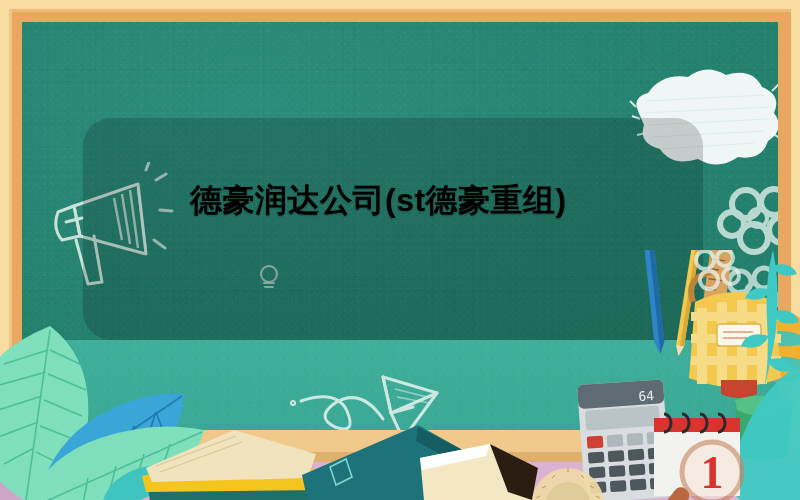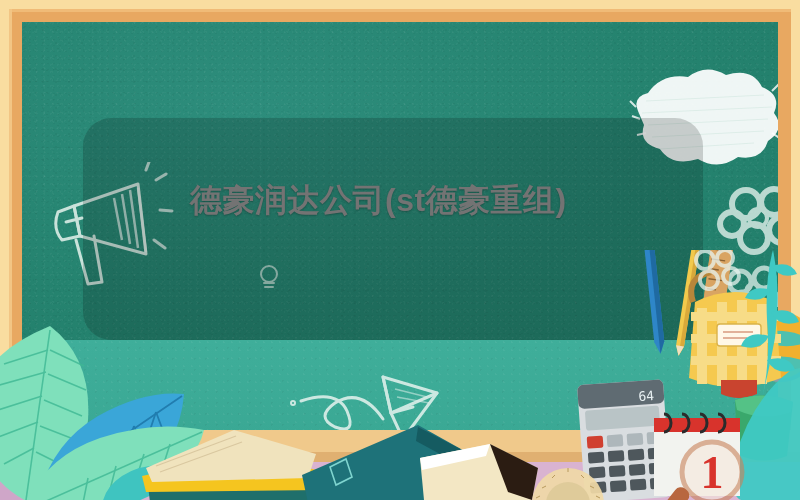--- a/index.html
+++ b/index.html
@@ -71,21 +71,21 @@
   .bulb { left:230px; top:238px; width:34px; height:34px; opacity:.85; }
 
   
   .title-panel {
     position:absolute; left:83px; top:118px; width:620px; height:222px;
     background:rgba(0,0,0,.17);
     border-radius:28px 28px 0 28px;
   }
   .title-text {
     position:absolute; left:190px; top:180px; width:470px;
-    color:#737373;
+    color:#000000;
     font-size:32px; font-weight:700; line-height:1.28;
     letter-spacing:.5px;
     text-shadow:0 1px 2px rgba(0,0,0,.25);
     word-break:break-all;
   }
 
   
   .desk-top { position:absolute; left:0; right:0; top:430px; height:22px; background:#f0c98b; }
   .desk-edge{ position:absolute; left:0; right:0; top:452px; height:10px; background:#e0b071; }
   .floor    { position:absolute; left:0; right:0; top:462px; bottom:0; background:#d9b3d1; }

